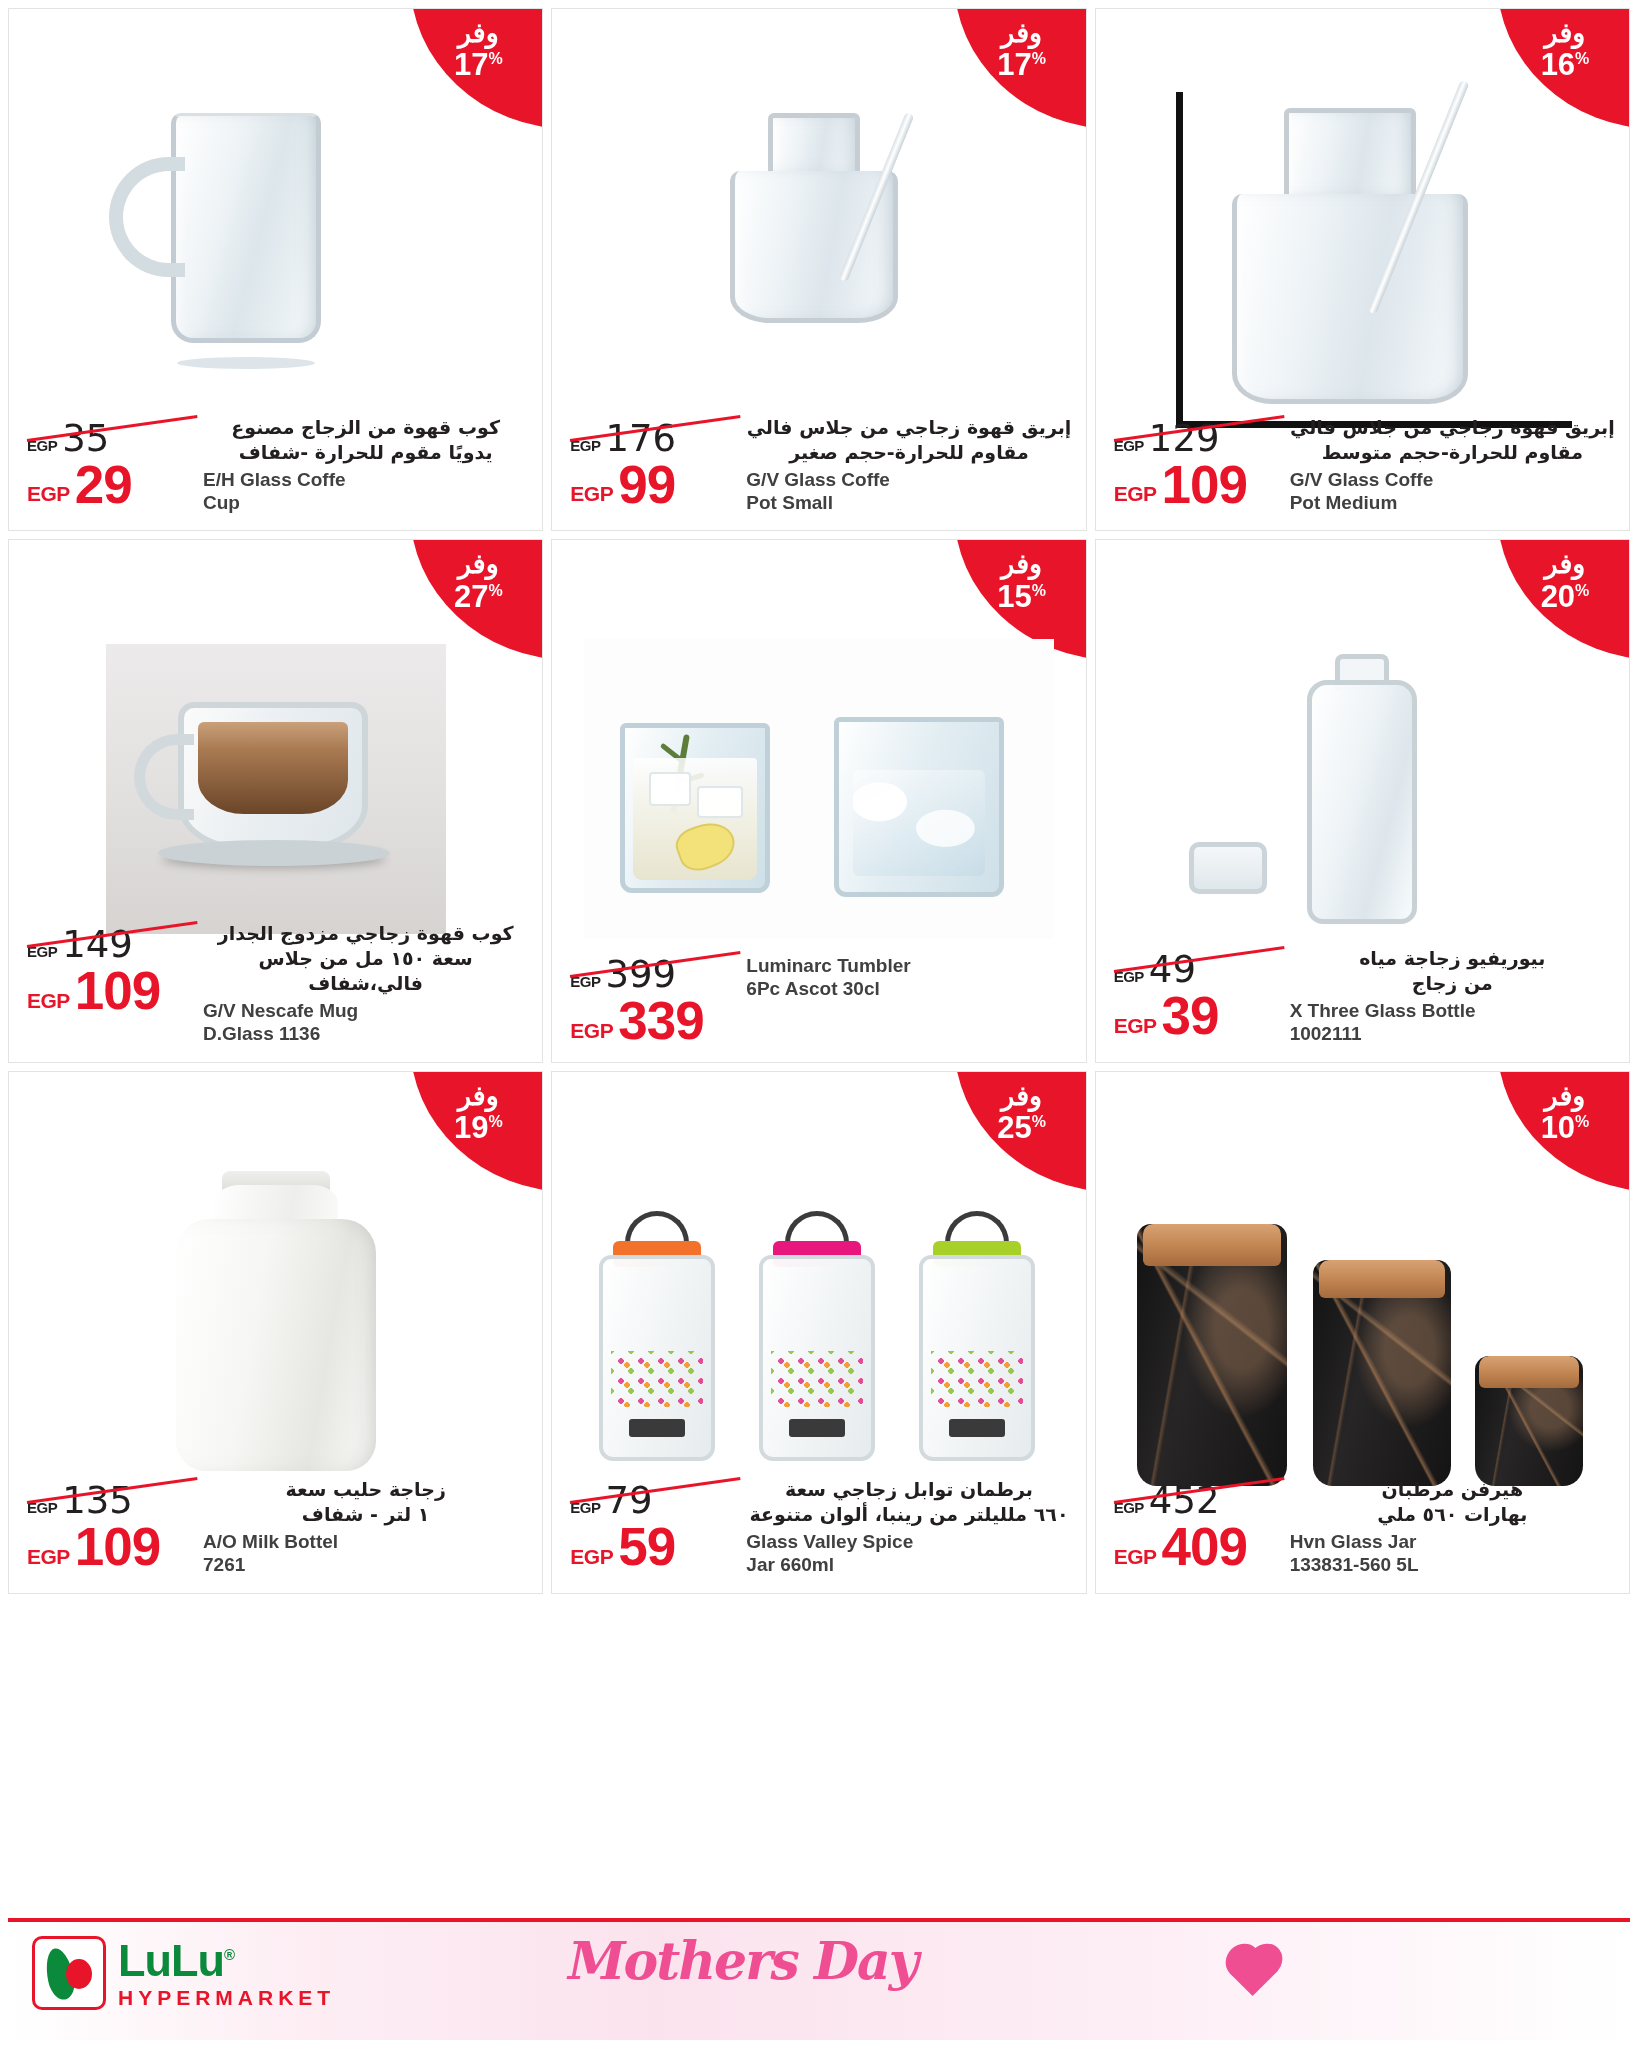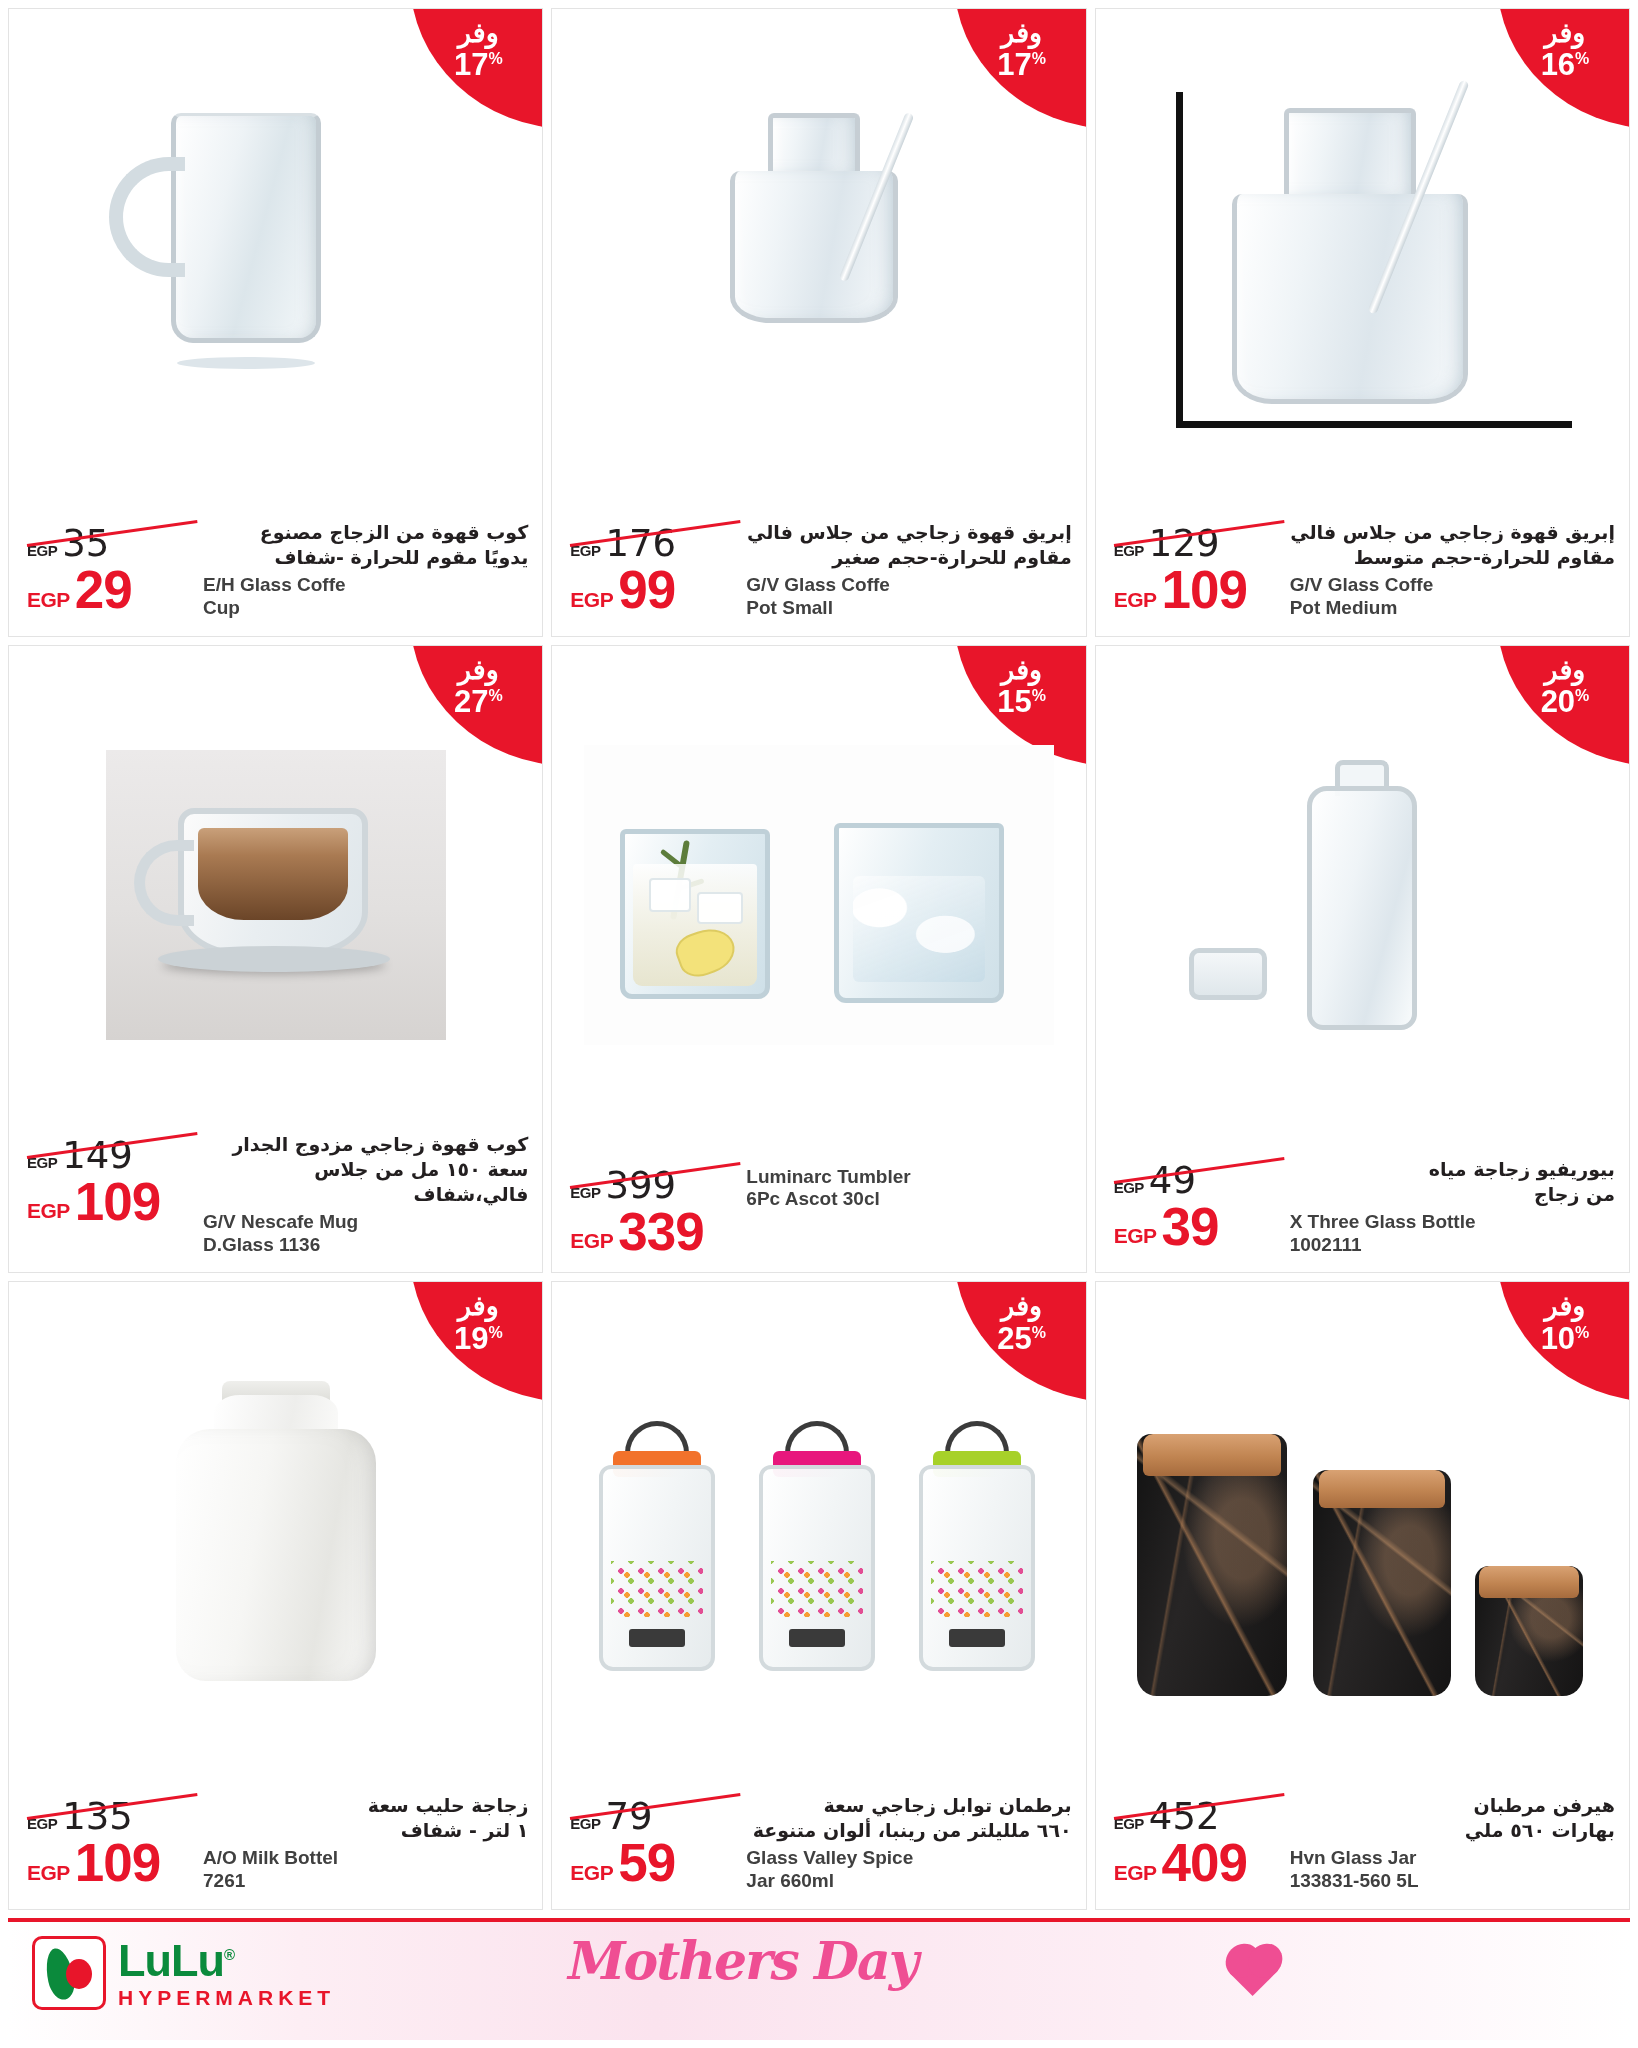--- a/index.html
+++ b/index.html
@@ -18,21 +18,21 @@
     height: 2048px;
     background: #ffffff;
   }
 
   
   .grid {
     position: absolute;
     top: 8px;
     left: 8px;
     width: 1622px;
-    height: 1902px;
+    height: 1586px;
     display: grid;
     grid-template-columns: repeat(3, 1fr);
     grid-template-rows: repeat(3, 1fr);
     gap: 8px;
   }
 
   .cell {
     position: relative;
     background: #ffffff;
     border: 1px solid #e3e3e3;
@@ -165,21 +165,21 @@
     margin-left: 5px;
     letter-spacing: -1px;
   }
 
   .desc-col {
     flex: 1 1 auto;
     padding-top: 2px;
   }
   .desc-ar {
     direction: rtl;
-    text-align: right;
+    text-align: center;
     font-size: 19px;
     line-height: 1.32;
     color: #231f20;
     font-weight: bold;
     font-family: "DejaVu Sans", sans-serif;
   }
   .desc-en {
     margin-top: 4px;
     font-size: 19px;
     line-height: 1.2;

